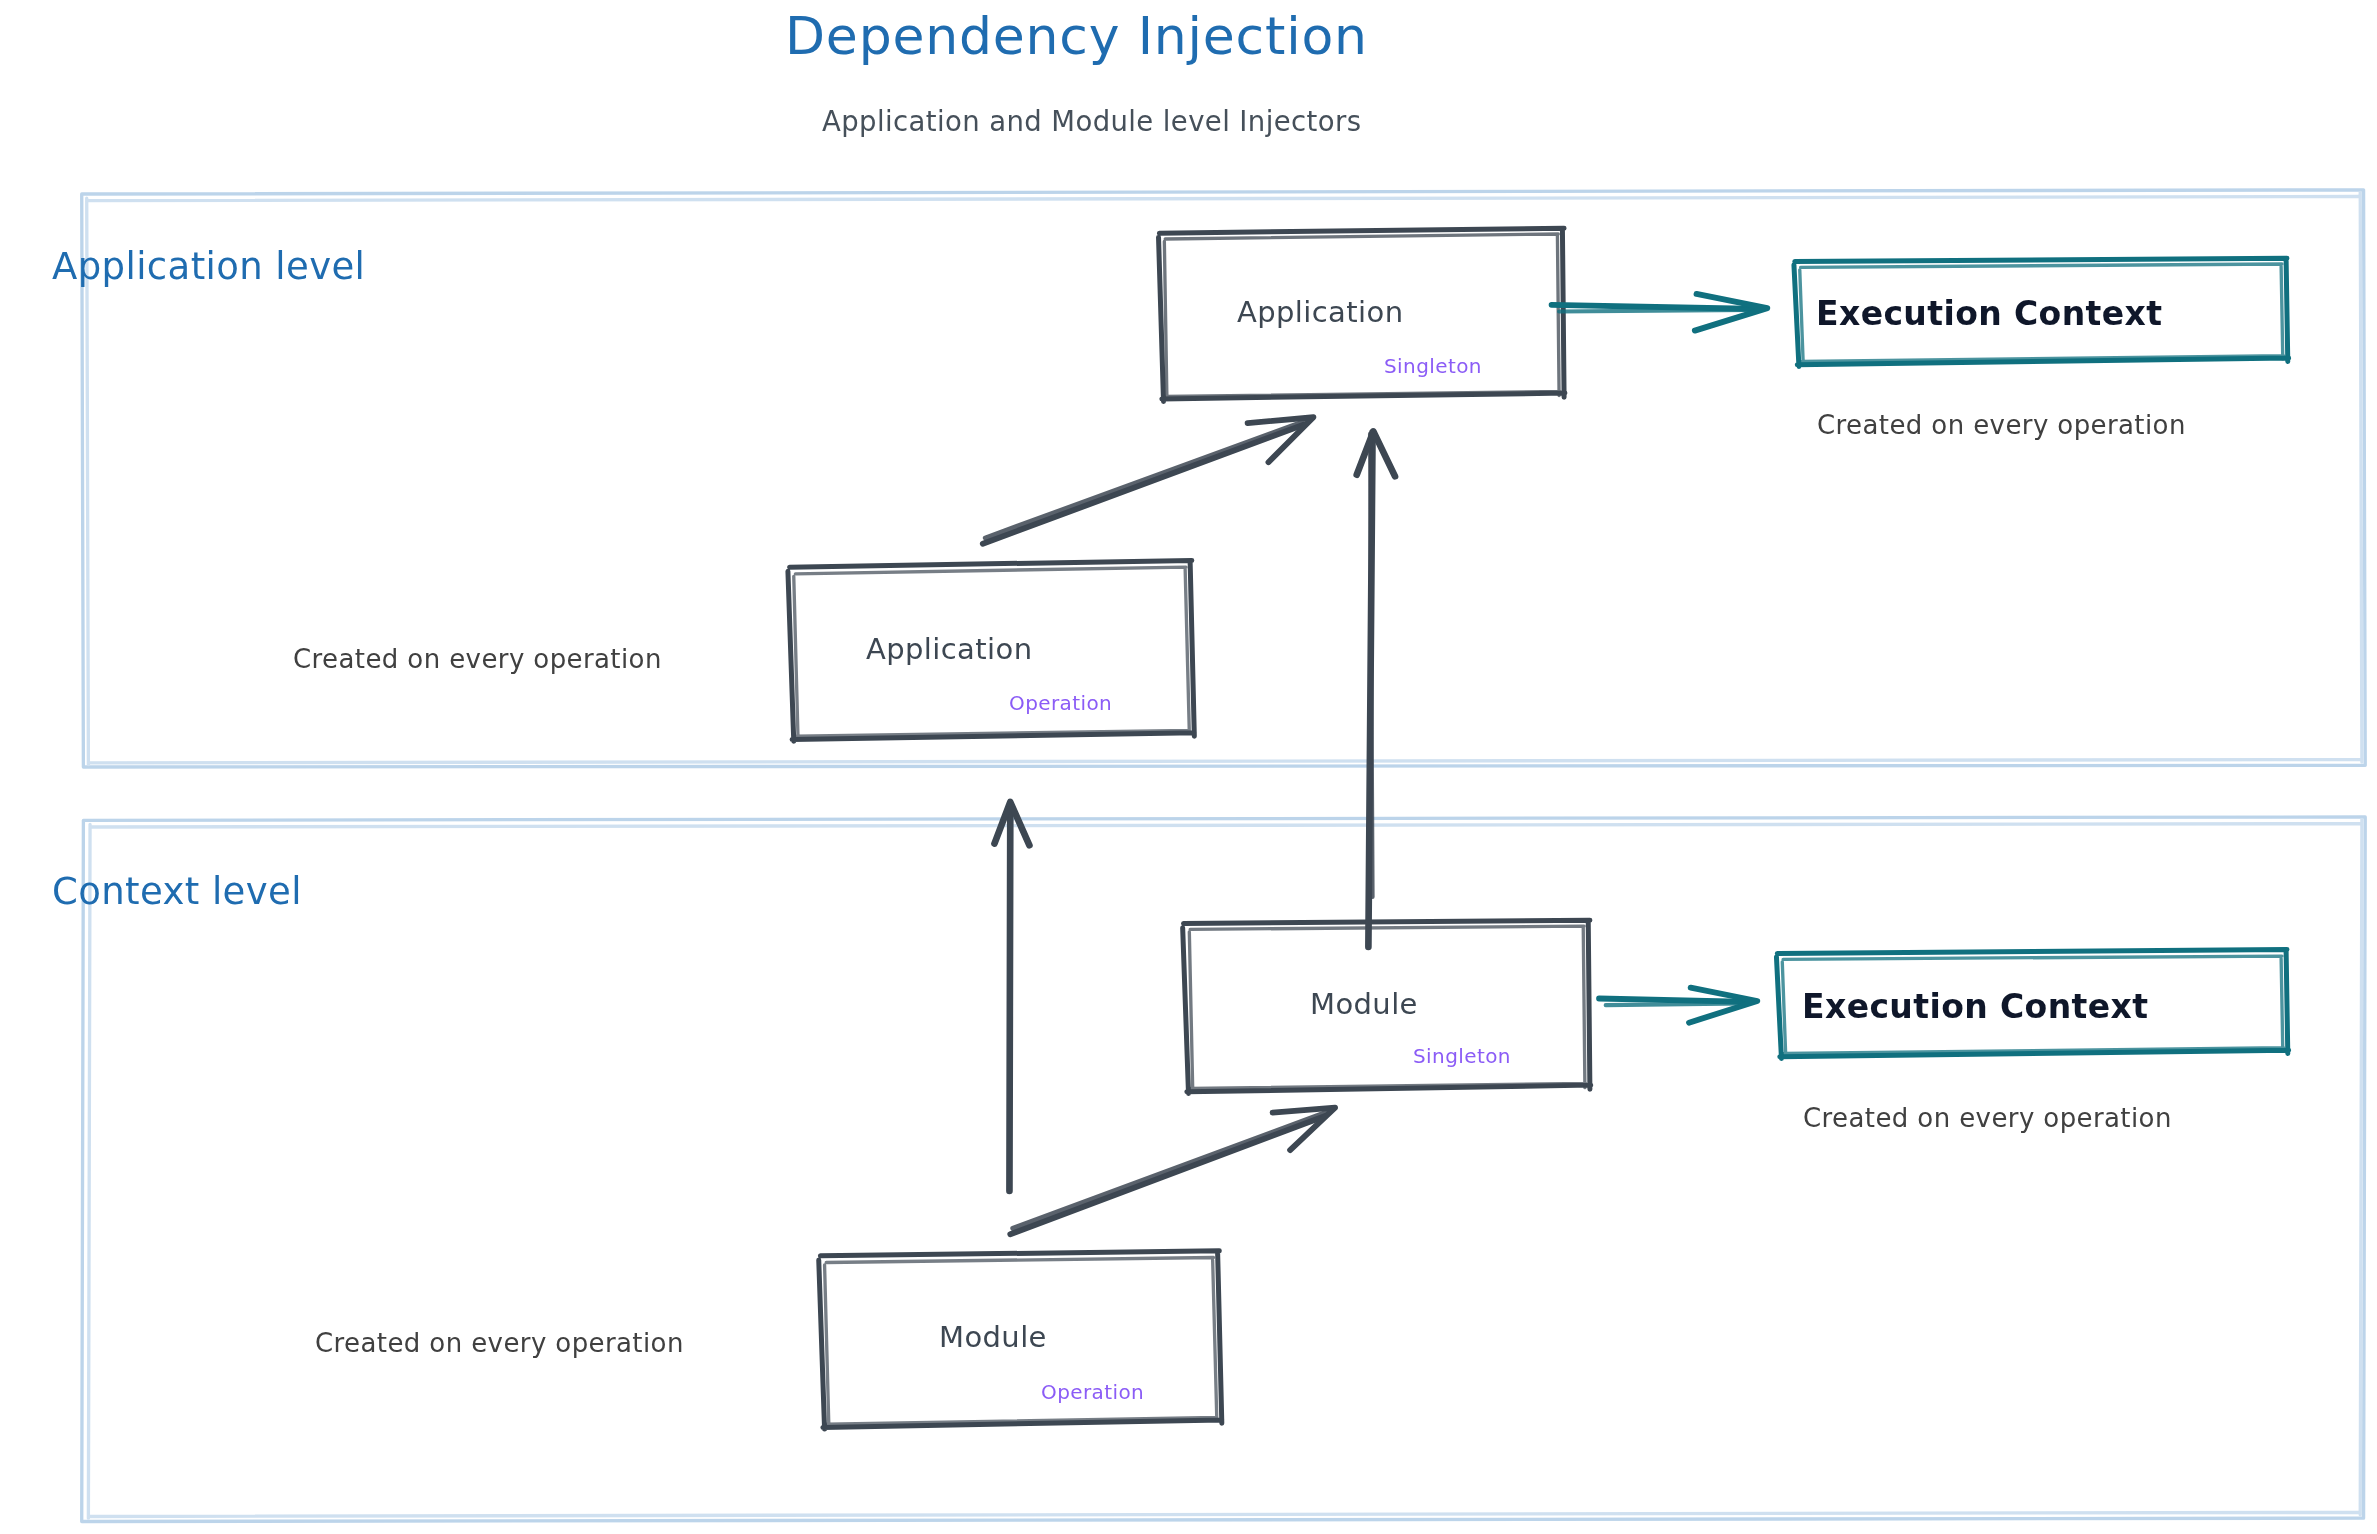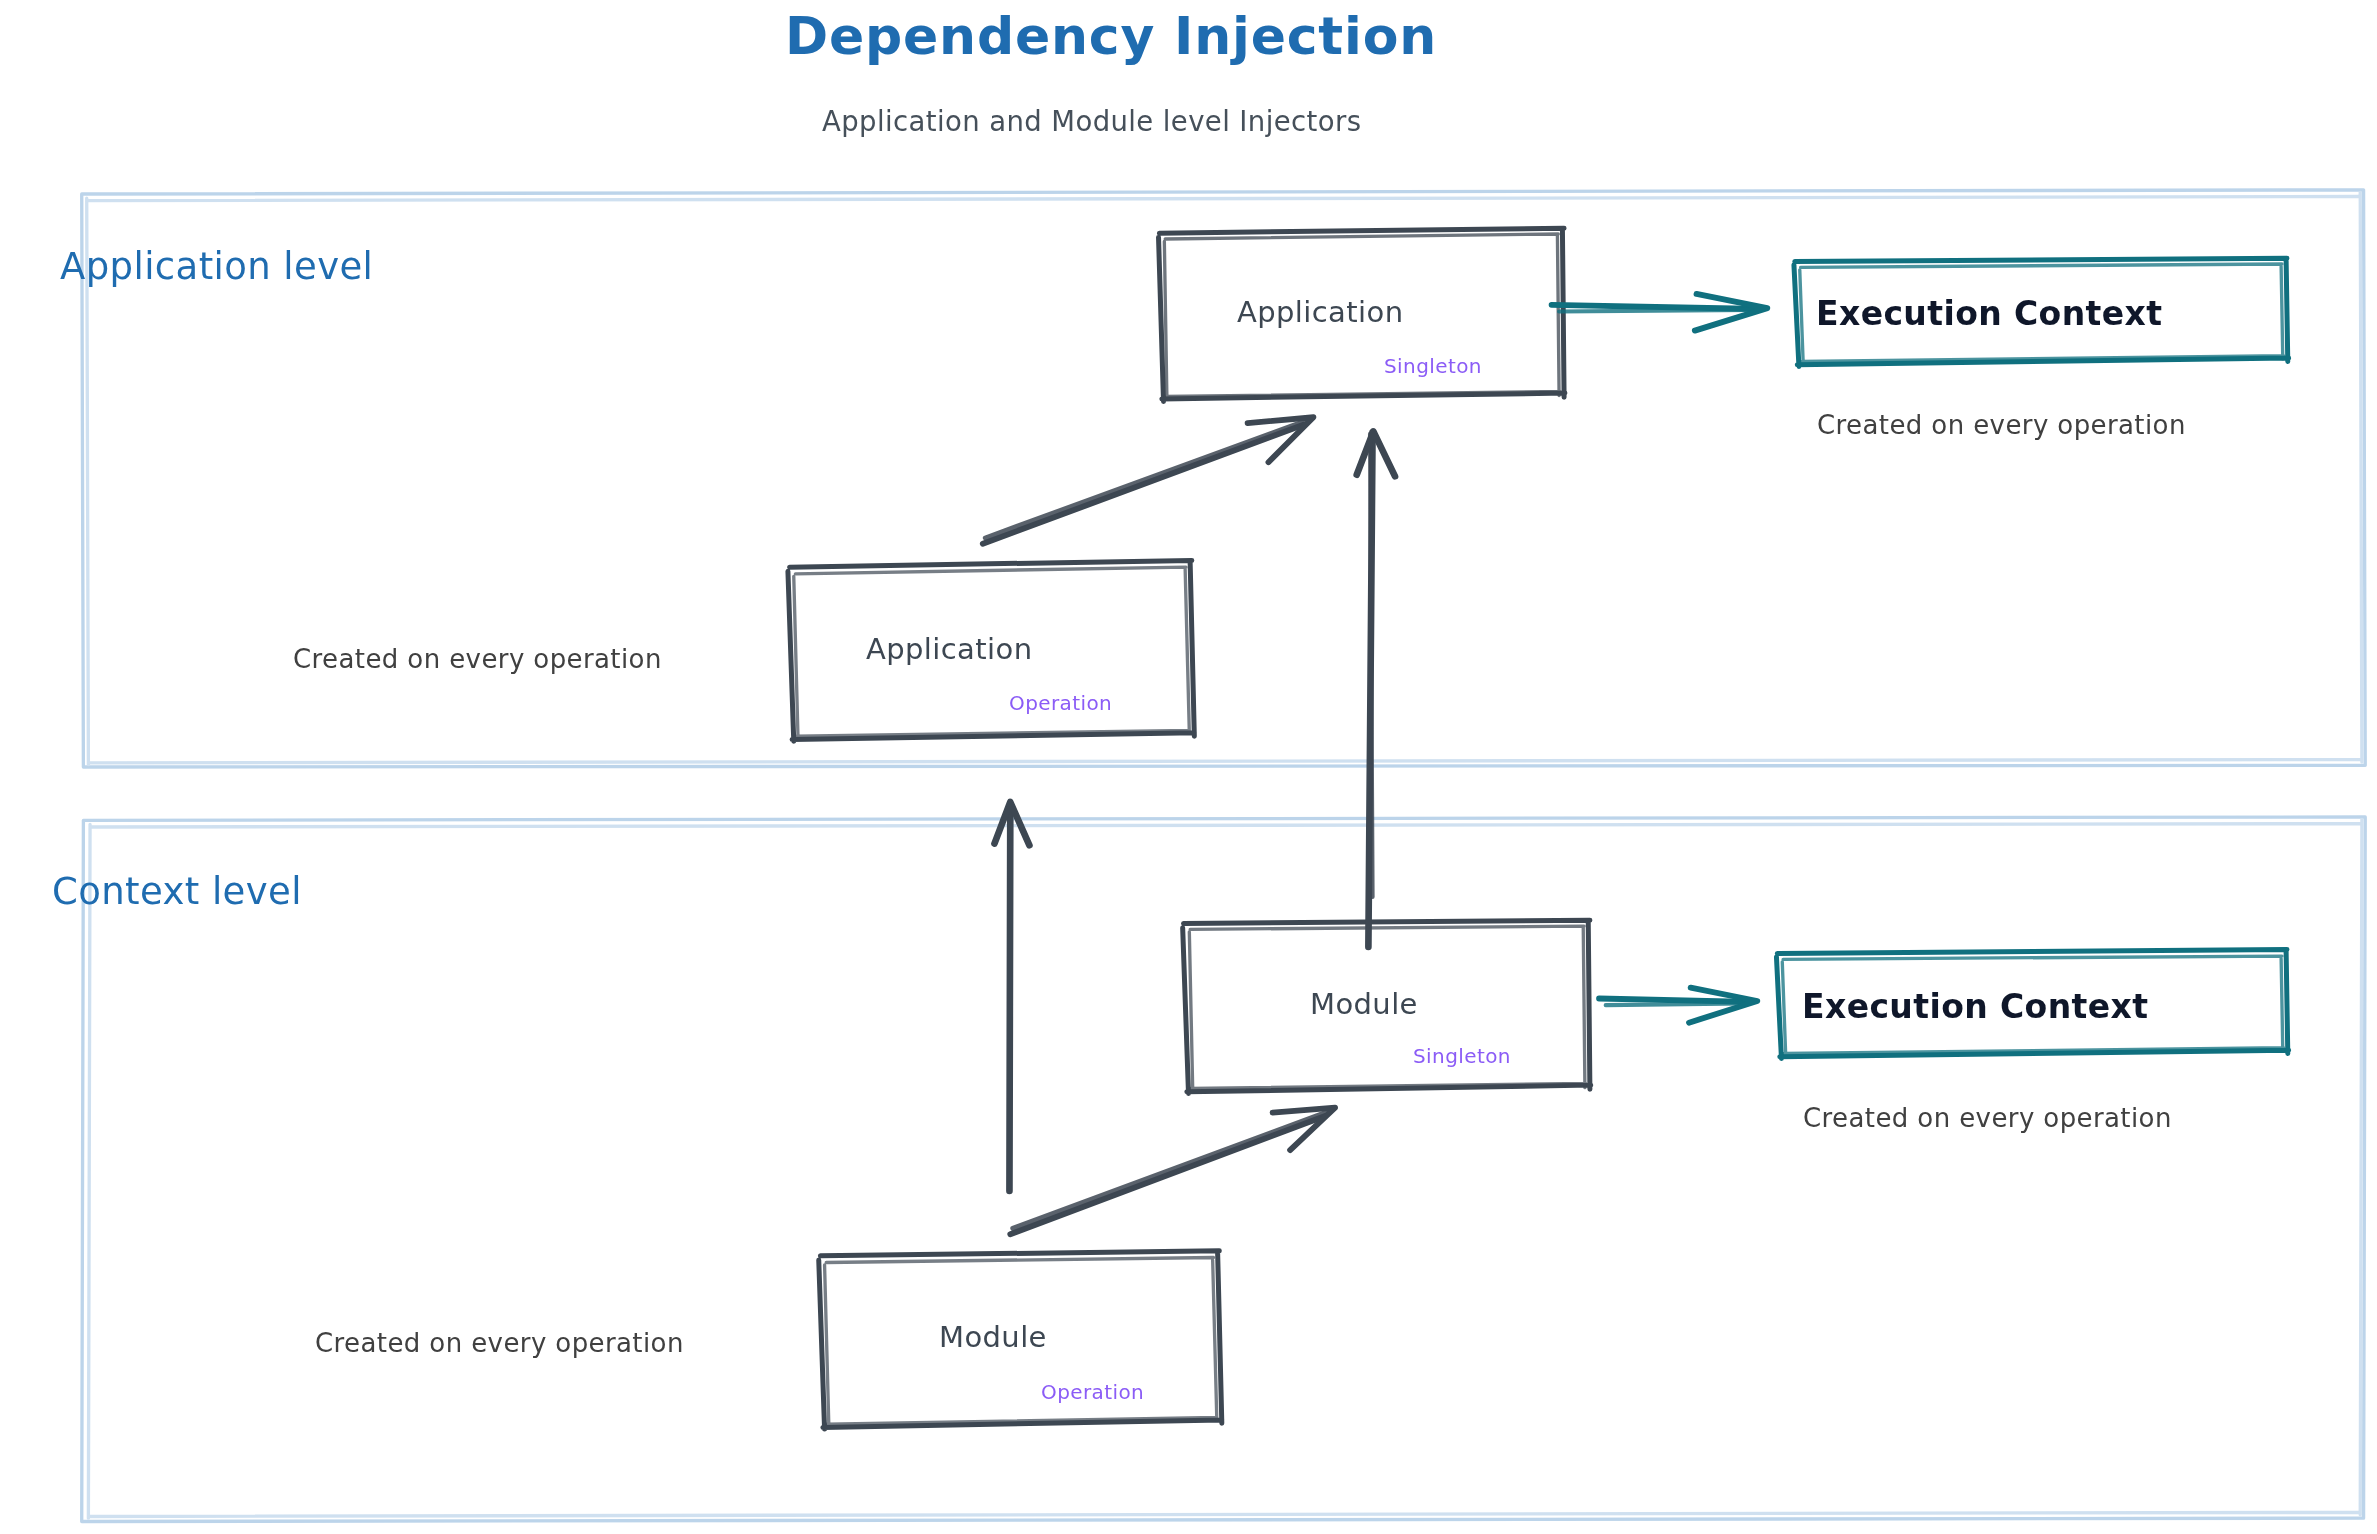--- a/index.html
+++ b/index.html
@@ -24,21 +24,21 @@
     position: absolute;
     white-space: nowrap;
     font-family: "DejaVu Sans", sans-serif;
     line-height: 1;
     pointer-events: auto;
   }
   .title {
     color: #1f6cb0;
     font-size: 52px;
     letter-spacing: 0.8px;
-    font-weight: 700;
+    font-weight: 400;
   }
   .subtitle {
     color: #46505a;
     font-size: 27.5px;
     letter-spacing: 0.4px;
   }
   .zone-label {
     color: #1f6cb0;
     font-size: 37px;
     letter-spacing: 0.4px;
@@ -149,21 +149,21 @@
     <path d="M 1213 1482 L 1591 1340" fill="none" stroke="#3d4752" stroke-width="7" stroke-linecap="round"></path>
     <path d="M 1216 1475 L 1597 1334" fill="none" stroke="#3d4752" stroke-width="6" stroke-linecap="round" opacity="0.85"></path>
     <path d="M 1528 1336 L 1603 1330 L 1549 1381" fill="none" stroke="#3d4752" stroke-width="7" stroke-linecap="round" stroke-linejoin="round"></path>
   </g>
 </svg>
 
 <div class="lbl title" style="left:785px; top:10px;">Dependency Injection</div>
 
 <div class="lbl subtitle" style="left:786px; top:108px;margin-left:36px;">Application and Module level Injectors</div>
 
-<div class="lbl zone-label" style="left:60px; top:248px;">Application level</div>
+<div class="lbl zone-label" style="left:52px; top:248px;">Application level</div>
 
 <div class="lbl zone-label" style="left:52px; top:873px;">Context level</div>
 
 <div class="lbl node-title" style="left:1237px; top:298px;">Application</div>
 <div class="lbl node-scope" style="left:1384px; top:356px;">Singleton</div>
 
 <div class="lbl node-title" style="left:866px; top:635px;">Application</div>
 <div class="lbl node-scope" style="left:1009px; top:693px;">Operation</div>
 
 <div class="lbl node-title" style="left:1310px; top:990px;">Module</div>

